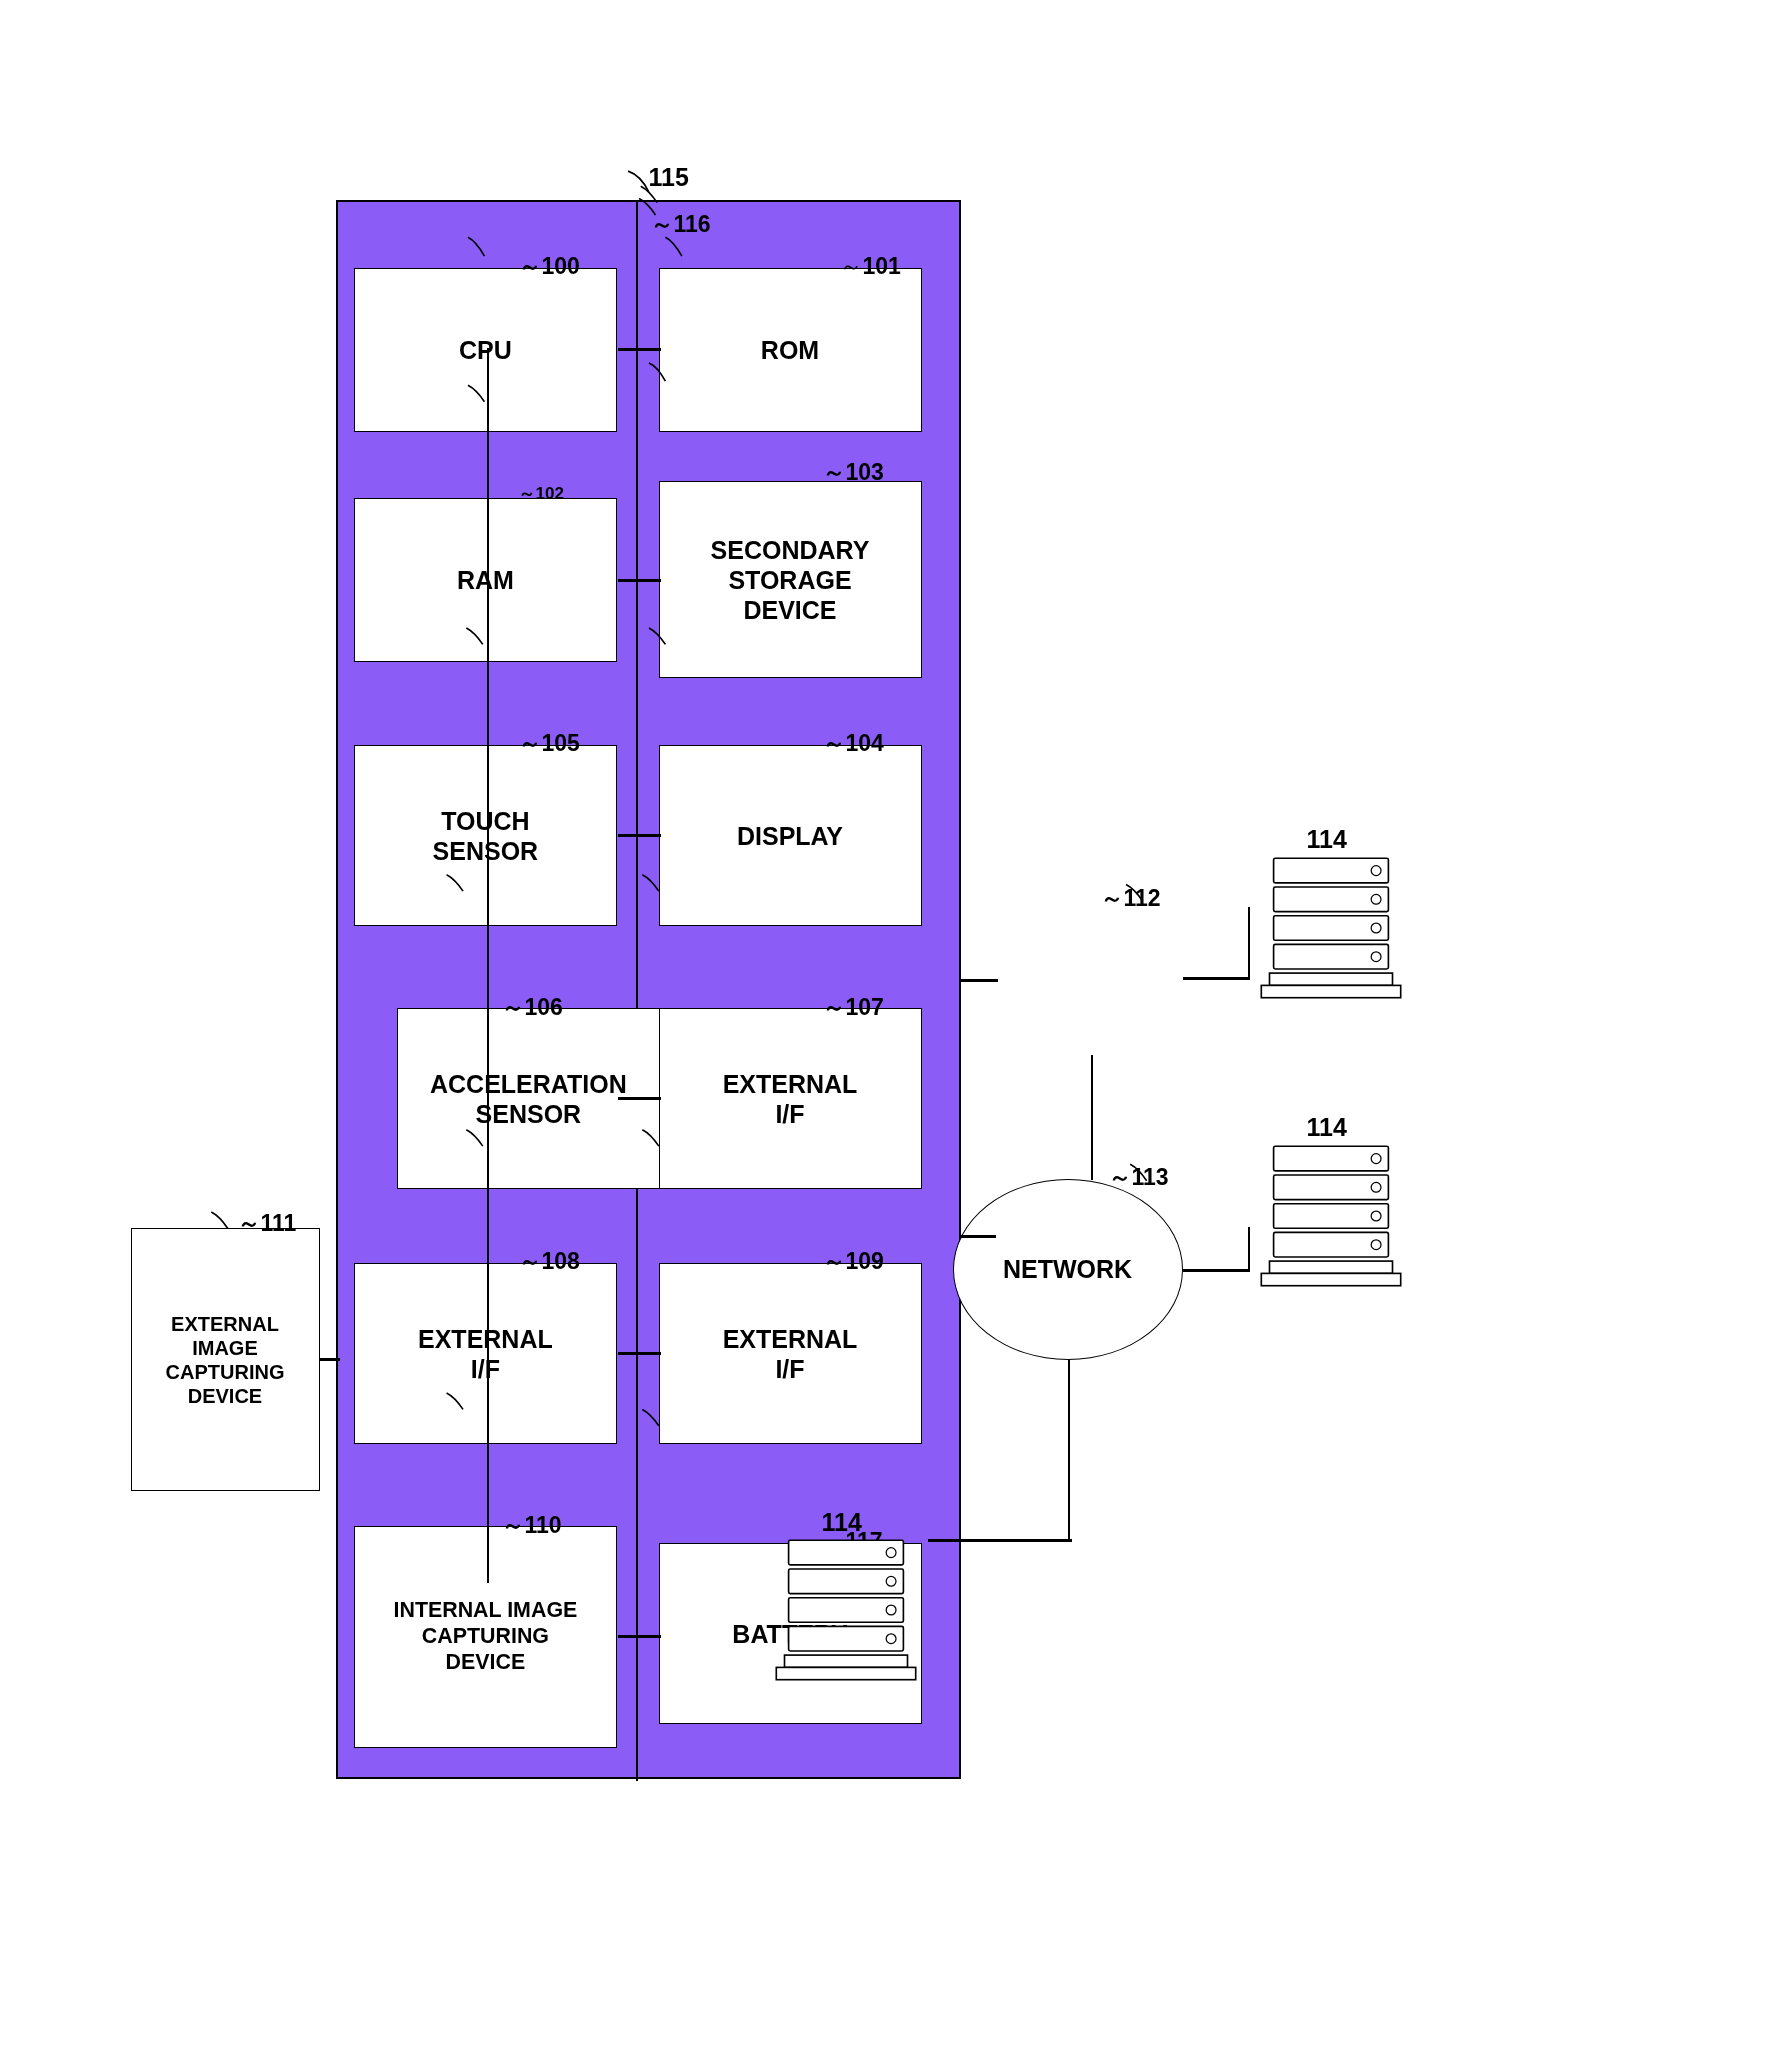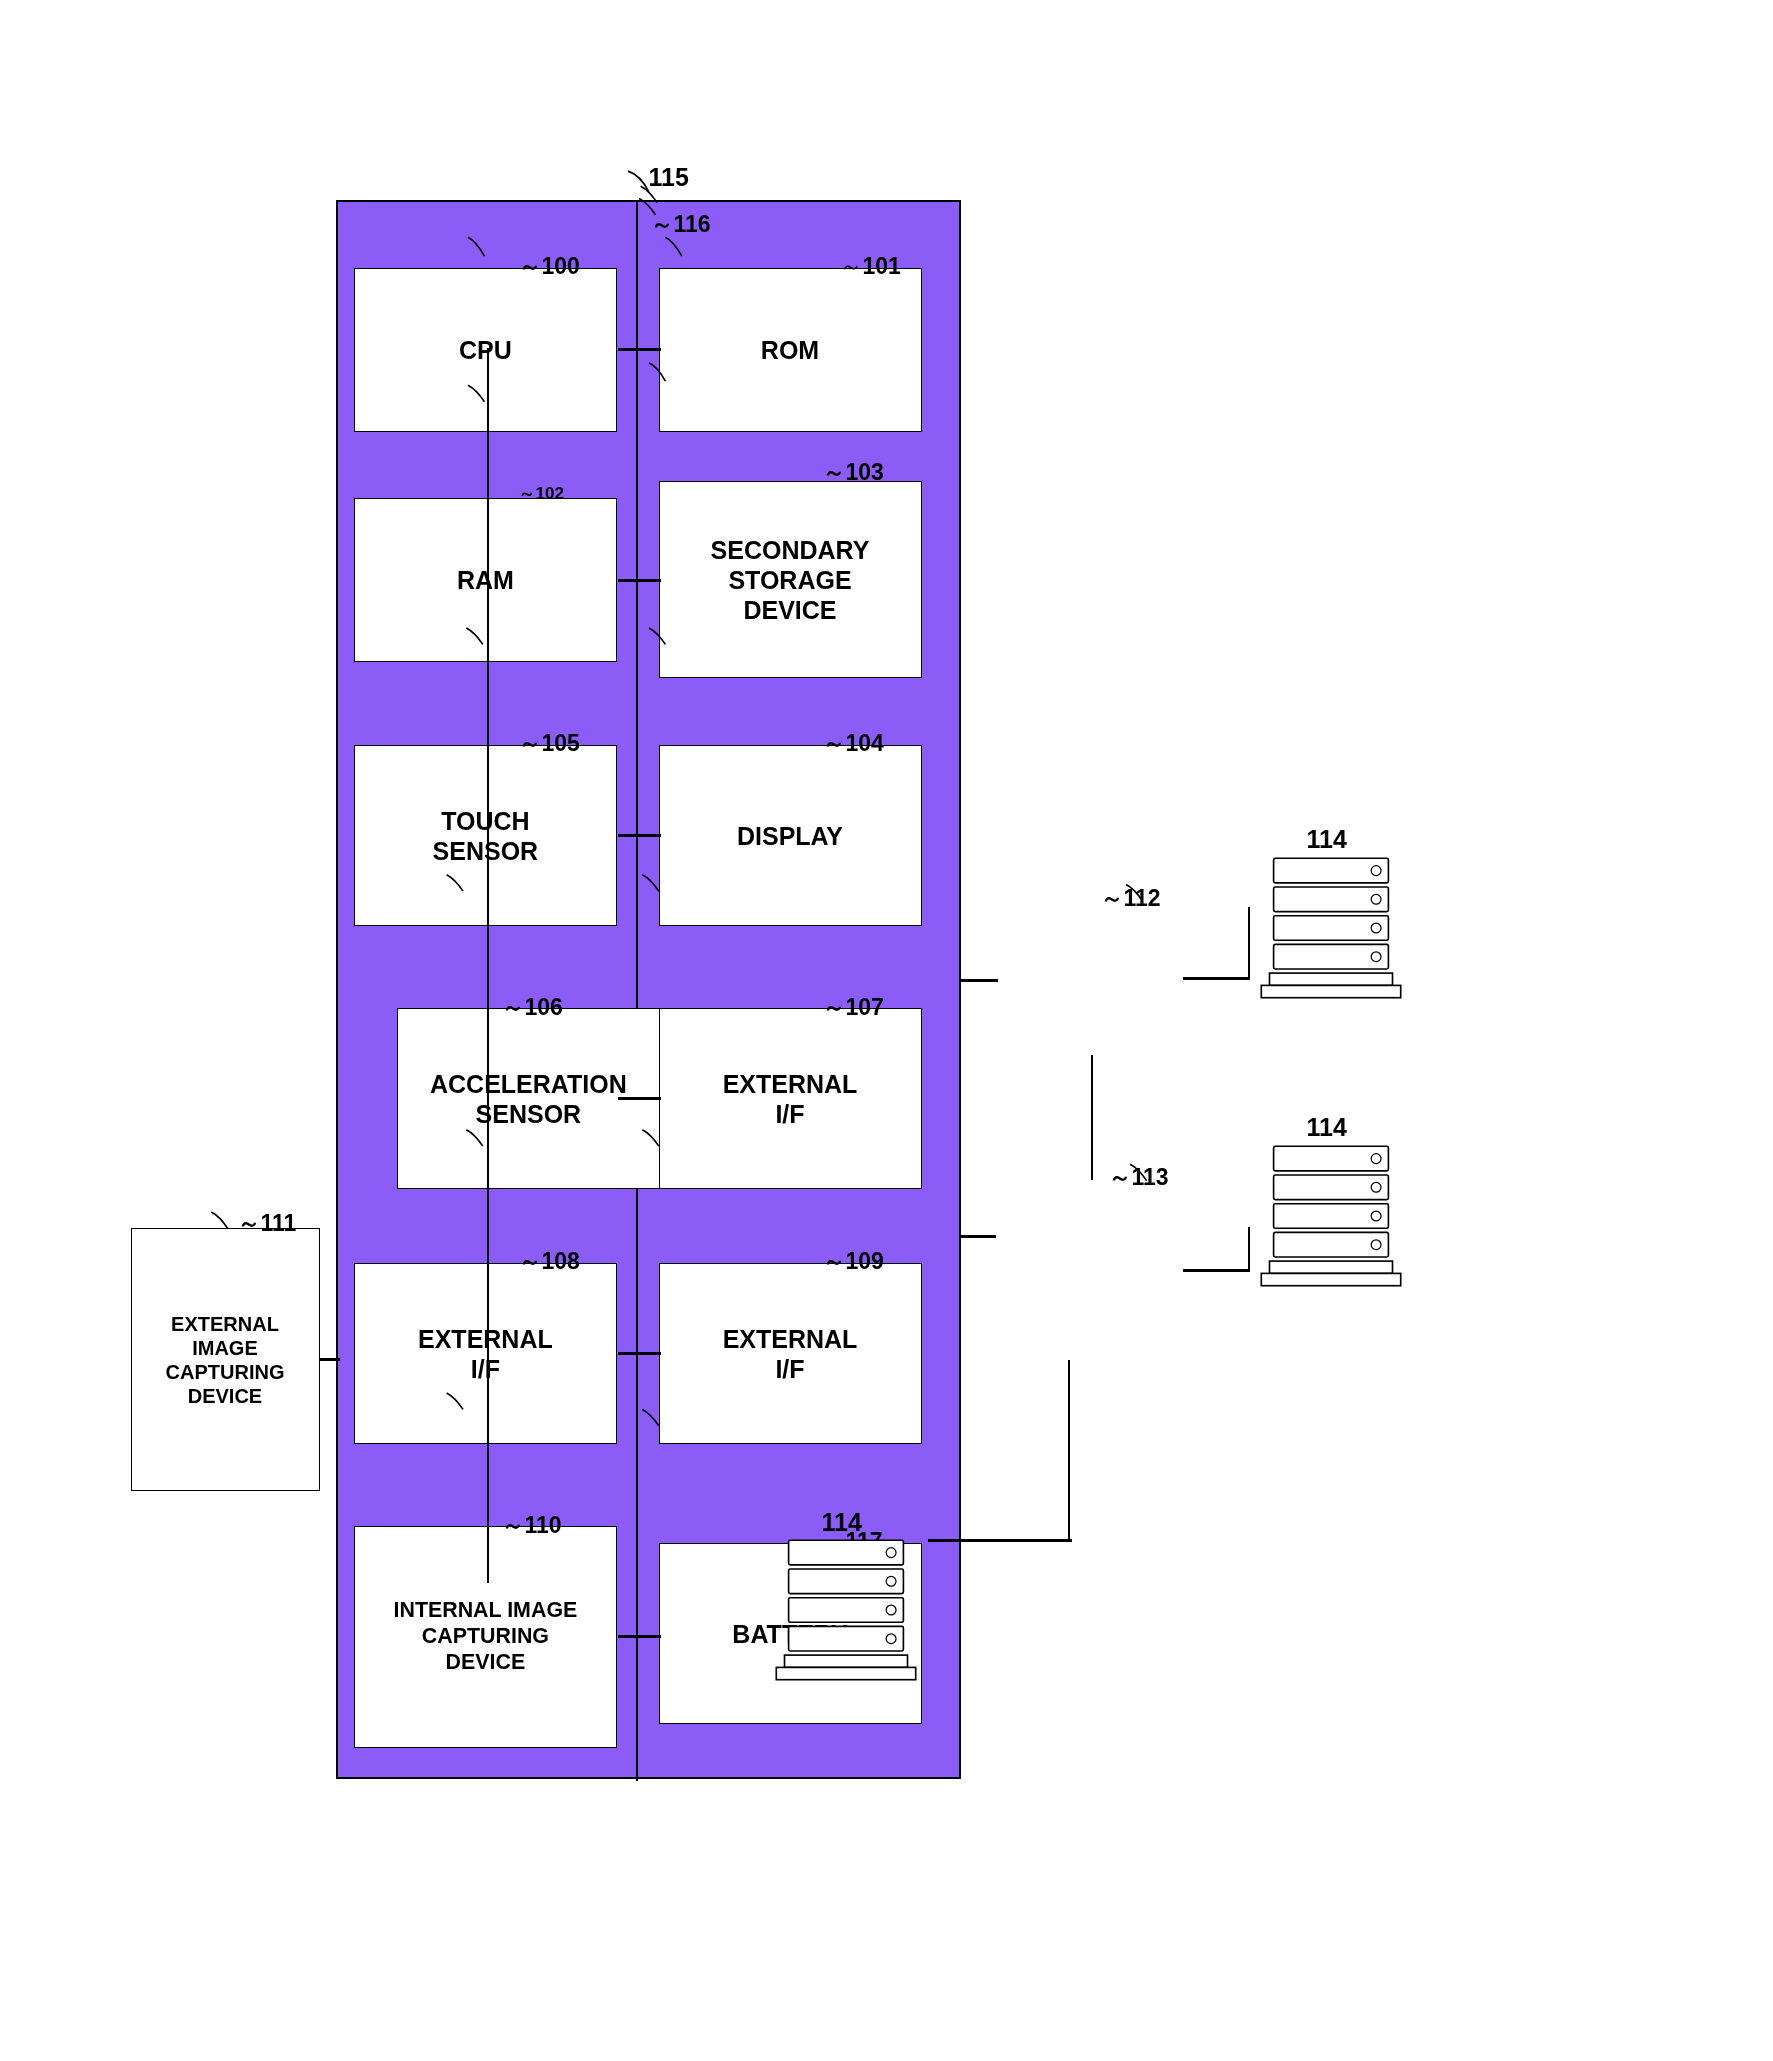--- a/index.html
+++ b/index.html
@@ -170,20 +170,23 @@
 DEVICE</span>
   </div>
   <div style="position:absolute; left:132px; top:1123px; font-size:23px; font-weight:bold;">～<strong>111</strong></div>
 
   <div style="position:absolute; left:214px; top:1273px; width:20.6px; height:2.5px; background:#000;"></div>
 
   <div style="position:absolute; left:995px; top:798px; font-size:23px; font-weight:bold;">～<strong>112</strong></div>
 
   <div style="position:absolute; left:855px; top:894px; width:37px; height:2.5px; background:#000;"></div>
 
+  <div class="ellipse-box" style="left:847px; top:1094px; width:230px; height:181px;">
+    <span>NETWORK</span>
+  </div>
   <div style="position:absolute; left:1003px; top:1077px; font-size:23px; font-weight:bold;">～<strong>113</strong></div>
 
   <div style="position:absolute; left:855px; top:1150px; width:35px; height:2.5px; background:#000;"></div>
 
   <div style="position:absolute; left:985px; top:970px; width:2.5px; height:125px; background:#000;"></div>
 
   <svg style="position:absolute; left:1143px; top:765px;" width="164" height="197" viewBox="0 0 200 240">
     <rect x="30" y="10" width="140" height="30" rx="2" fill="white" stroke="black" stroke-width="2"></rect>
     <rect x="30" y="45" width="140" height="30" rx="2" fill="white" stroke="black" stroke-width="2"></rect>
     <rect x="30" y="80" width="140" height="30" rx="2" fill="white" stroke="black" stroke-width="2"></rect>

